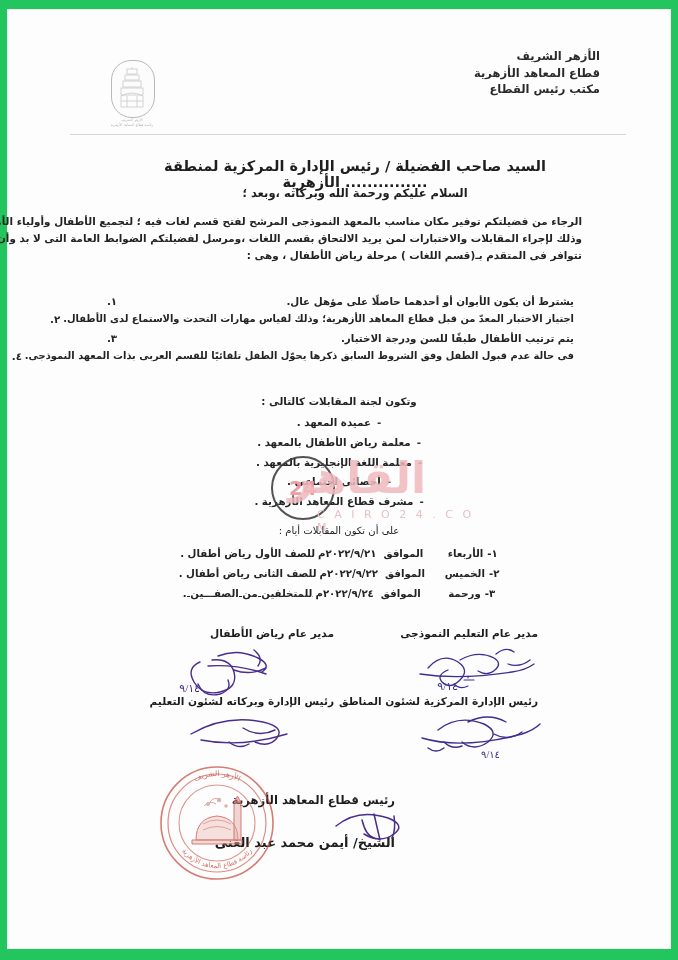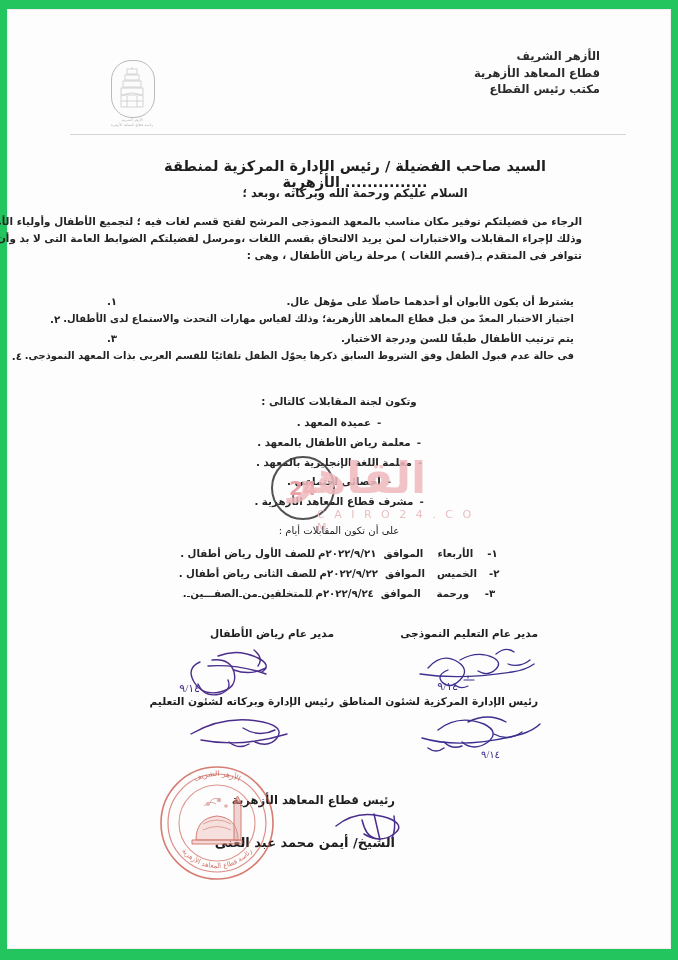--- a/index.html
+++ b/index.html
@@ -228,21 +228,21 @@
     justify-content: center;
     align-items: baseline;
     font-size: 10.2px;
     font-weight: bold;
     color: #232323;
     line-height: 1.95;
     letter-spacing: -0.1px;
     white-space: nowrap;
   }
   .date-idx { margin-left: 4px; }
-  .date-day { min-width: 56px; text-align: center; }
+  .date-day { min-width: 56px; text-align: right; }
   .date-word { margin: 0 4px; }
   .date-val { margin: 0 3px; }
   .date-tail { }
   .date-row.last .date-tail { text-decoration: underline; text-decoration-thickness: 1px; text-underline-offset: -1px; }
 
   
   .sig {
     position: absolute;
     direction: rtl;
     font-size: 10.6px;

